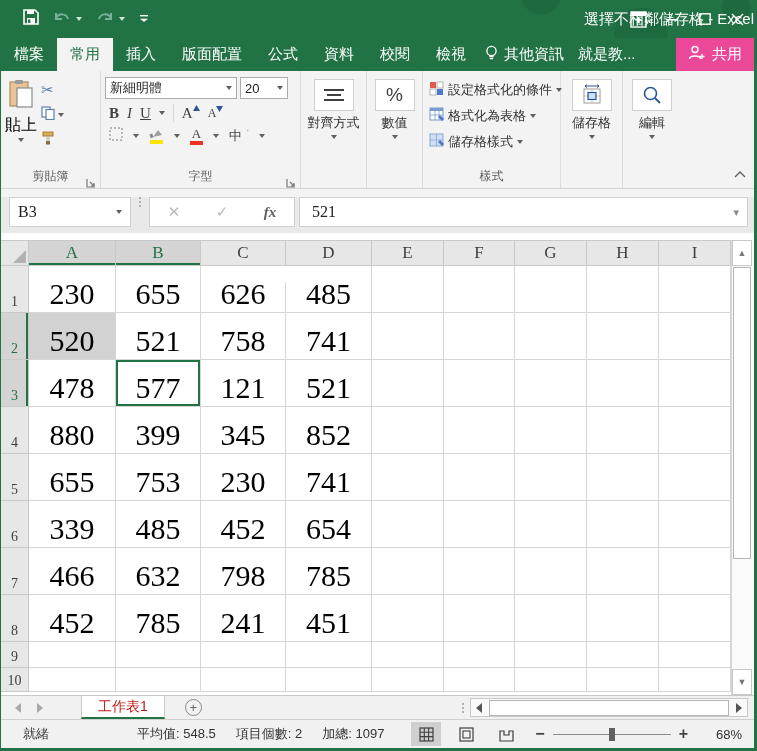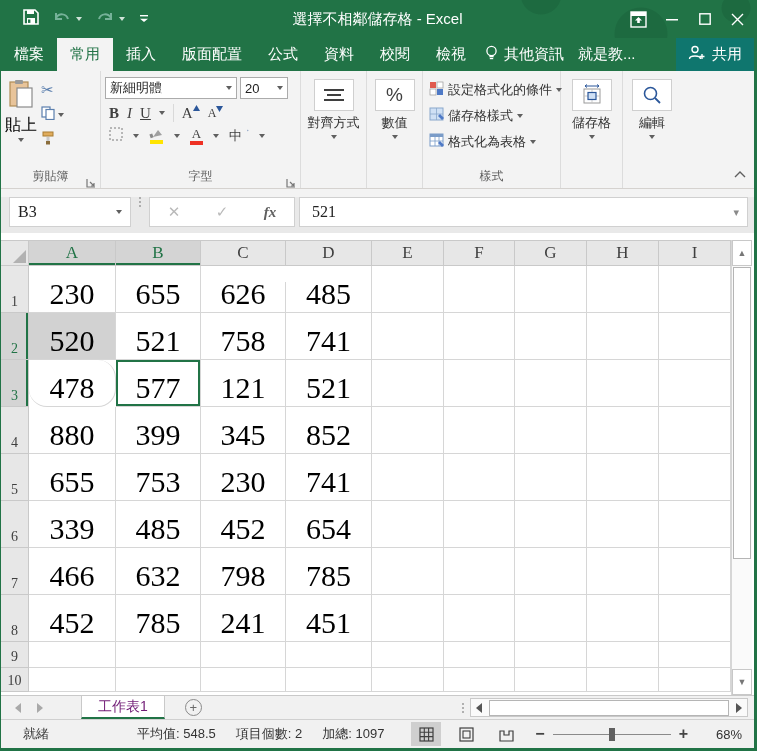--- a/index.html
+++ b/index.html
@@ -9,32 +9,32 @@
 
   
   .titlebar{position:absolute;left:0;right:0;top:0;height:38px;
     background:radial-gradient(circle at 640px 34px,#1d6a40 0 26px,transparent 27px),
                radial-gradient(circle at 540px -6px,#1d6a40 0 20px,transparent 21px),
                radial-gradient(circle at 735px 8px,#1d6a40 0 14px,transparent 15px),#217346;
     display:flex;align-items:center;color:#fff}
   .qat{display:flex;align-items:center;gap:14px;padding-left:22px}
   .qat .dim{opacity:.45}
   .qat .mini-dd{width:0;height:0;border-left:3px solid transparent;border-right:3px solid transparent;border-top:4px solid #cfe3d8;margin-left:-9px}
-  .title{position:absolute;left:0;right:0;text-align:center;font-size:15px;pointer-events:none}
+  .title{position:absolute;left:0;right:0;text-align:right;font-size:15px;pointer-events:none}
   .wincontrols{margin-left:auto;display:flex;height:38px}
   .winbtn{width:33px;height:38px;display:flex;align-items:center;justify-content:center}
 
   
   .tabrow{position:absolute;left:0;right:0;top:38px;height:33px;background:#217346;display:flex;align-items:stretch;color:#fff;font-size:15px}
   .tab{display:flex;align-items:center;padding:0 13px;cursor:default}
   .tab.active{background:#f3f3f3;color:#217346}
   .tellme{display:flex;align-items:center;gap:6px;padding:0 6px}
   .tellme-label{max-width:60px;overflow:hidden;white-space:nowrap}
   .extra-tab{display:flex;align-items:center;padding:0 8px;white-space:nowrap}
-  .share-btn{margin-left:auto;background:#0f766e;display:flex;align-items:center;gap:6px;padding:0 12px}
+  .share-btn{margin-left:auto;background:#ec4899;display:flex;align-items:center;gap:6px;padding:0 12px}
 
   
   .ribbon{position:absolute;left:0;right:0;top:71px;height:118px;background:#f3f3f3;border-bottom:1px solid #d5d2cf;display:flex}
   .rgroup{position:relative;height:100%;border-right:1px solid #dcdcdc;padding:6px 4px 18px 4px}
   .glabel{position:absolute;bottom:3px;left:0;right:0;text-align:center;font-size:12px;color:#5d5d5d;white-space:nowrap}
   .launcher{position:absolute;bottom:4px;right:4px;width:10px;height:10px}
   .dd{width:0;height:0;border-left:3.5px solid transparent;border-right:3.5px solid transparent;border-top:4px solid #5f5f5f;display:inline-block}
   .bigbtn{display:flex;flex-direction:column;align-items:center;justify-content:flex-start;gap:3px;padding:2px 4px}
   .bigbtn .blabel{font-size:13px;color:#333;white-space:nowrap}
   .iconbox{width:40px;height:32px;background:#fff;border:1px solid #cfcfcf;display:flex;align-items:center;justify-content:center}
@@ -88,21 +88,21 @@
   .vscroll{position:absolute;top:7px;bottom:0;left:730px;width:21px;background:#fafafa;border-left:1px solid #d6d6d6}
   .sbtn{height:26px;background:#fff;border:1px solid #c8c8c8;display:flex;align-items:center;justify-content:center;color:#777;font-size:9px}
   .vthumb{position:absolute;left:1px;right:1px;top:27px;height:292px;background:#fff;border:1px solid #b5b5b5}
   .vscroll .down{position:absolute;bottom:0;left:0;right:0}
 
   
   .sheetbar{position:absolute;left:0;right:0;top:695px;height:24px;background:#f1f1f1;border-top:1px solid #c9c9c9;display:flex;align-items:stretch;font-size:14px}
   .navarrows{display:flex;align-items:center;gap:16px;padding:0 14px}
   .tri-l{width:0;height:0;border-top:5px solid transparent;border-bottom:5px solid transparent;border-right:6px solid #a9a9a9}
   .tri-r{width:0;height:0;border-top:5px solid transparent;border-bottom:5px solid transparent;border-left:6px solid #a9a9a9}
-  .sheettab{background:#fff;border-left:1px solid #c9c9c9;border-right:1px solid #c9c9c9;border-bottom:2px solid #217346;color:#701a75;display:flex;align-items:center;padding:0 16px;margin-left:24px}
+  .sheettab{background:#fff;border-left:1px solid #c9c9c9;border-right:1px solid #c9c9c9;border-bottom:2px solid #217346;color:#b91c1c;display:flex;align-items:center;padding:0 16px;margin-left:24px}
   .addsheet{display:flex;align-items:center;margin-left:20px}
   .pluscircle{width:17px;height:17px;border:1px solid #8a8a8a;border-radius:50%;color:#6a6a6a;font-size:13px;line-height:15px;text-align:center}
   .hsdots{margin-left:auto;display:flex;flex-direction:column;justify-content:center;gap:2px;padding:0 6px}
   .hsdots i{width:2px;height:2px;background:#9a9a9a;border-radius:50%}
   .hscroll{width:278px;margin:2px 6px 2px 0;background:#fafafa;border:1px solid #c9c9c9;display:flex;align-items:center}
   .hscroll .harrow{width:16px;display:flex;align-items:center;justify-content:center}
   .hthumb{flex:1;height:16px;background:#fff;border:1px solid #b5b5b5;margin:0 2px}
 
   
   .statusbar{position:absolute;left:0;right:0;top:719px;height:29px;background:#f1f1f1;border-top:1px solid #d0d0d0;display:flex;align-items:center;font-size:13px;color:#333}
@@ -346,38 +346,38 @@
                 <rect x="1" y="8" width="6" height="6" fill="#fff" stroke="#999" stroke-width=".7"></rect>
                 <rect x="8" y="8" width="6" height="6" fill="#4e79c6"></rect>
               </svg>
         </span>
         <span>設定格式化的條件</span>
         <span class="dd"></span>
       </div>
       <div class="style-item">
         <span>
           <svg width="15" height="15" viewBox="0 0 15 15">
-                <rect x="1" y="1" width="13" height="12" fill="#cfe0f5" stroke="#8aa8cc" stroke-width="1"></rect>
-                <path d="M1 7 h13 M7.5 1 v12" stroke="#8aa8cc" stroke-width=".8"></path>
-                <path d="M9 9 l4 4 2-2-4-4z" fill="#4e79c6"></path>
-              </svg>
-        </span>
-        <span>儲存格樣式</span>
-        <span class="dd"></span>
-      </div>
-      <div class="style-item">
-        <span>
-          <svg width="15" height="15" viewBox="0 0 15 15">
                 <rect x="1" y="1" width="13" height="12" fill="#fff" stroke="#7a9cc8" stroke-width="1"></rect>
                 <rect x="1" y="1" width="13" height="3" fill="#7a9cc8"></rect>
                 <path d="M1 8 h13 M6 4 v9 M10 4 v9" stroke="#7a9cc8" stroke-width=".8"></path>
                 <path d="M9 10 l4 4 2-2-4-4z" fill="#4e79c6"></path>
               </svg>
         </span>
         <span>格式化為表格</span>
+        <span class="dd"></span>
+      </div>
+      <div class="style-item">
+        <span>
+          <svg width="15" height="15" viewBox="0 0 15 15">
+                <rect x="1" y="1" width="13" height="12" fill="#cfe0f5" stroke="#8aa8cc" stroke-width="1"></rect>
+                <path d="M1 7 h13 M7.5 1 v12" stroke="#8aa8cc" stroke-width=".8"></path>
+                <path d="M9 9 l4 4 2-2-4-4z" fill="#4e79c6"></path>
+              </svg>
+        </span>
+        <span>儲存格樣式</span>
         <span class="dd"></span>
       </div>
       <span class="glabel">樣式</span>
     </div>
 
     <div class="rgroup" style="width:62px">
       <div class="bigbtn">
         <span class="iconbox">
           <svg width="22" height="22" viewBox="0 0 22 22">
                 <path d="M4 2 h14 M4 2 l2-1.5 M4 2 l2 1.5 M18 2 l-2-1.5 M18 2 l-2 1.5" stroke="#2b579a" stroke-width="1" fill="none"></path>
@@ -467,21 +467,21 @@
             <div class="g-cell" style="width: 85px;">758</div>
             <div class="g-cell" style="width: 86px;">741</div>
             <div class="g-cell" style="width: 72px;"></div>
             <div class="g-cell" style="width: 71px;"></div>
             <div class="g-cell" style="width: 72px;"></div>
             <div class="g-cell" style="width: 72px;"></div>
             <div class="g-cell" style="width: 72px;"></div>
           </div>
           <div class="g-row" style="height: 47px;">
             <div class="g-rowhdr sel">3</div>
-            <div class="g-cell" style="width: 87px; border-radius: 18px;">478</div>
+            <div class="g-cell" style="width: 87px;">478</div>
             <div class="g-cell active-cell" style="width: 85px;">577</div>
             <div class="g-cell" style="width: 85px;">121</div>
             <div class="g-cell" style="width: 86px;">521</div>
             <div class="g-cell" style="width: 72px;"></div>
             <div class="g-cell" style="width: 71px;"></div>
             <div class="g-cell" style="width: 72px;"></div>
             <div class="g-cell" style="width: 72px;"></div>
             <div class="g-cell" style="width: 72px;"></div>
           </div>
           <div class="g-row" style="height: 47px;">

